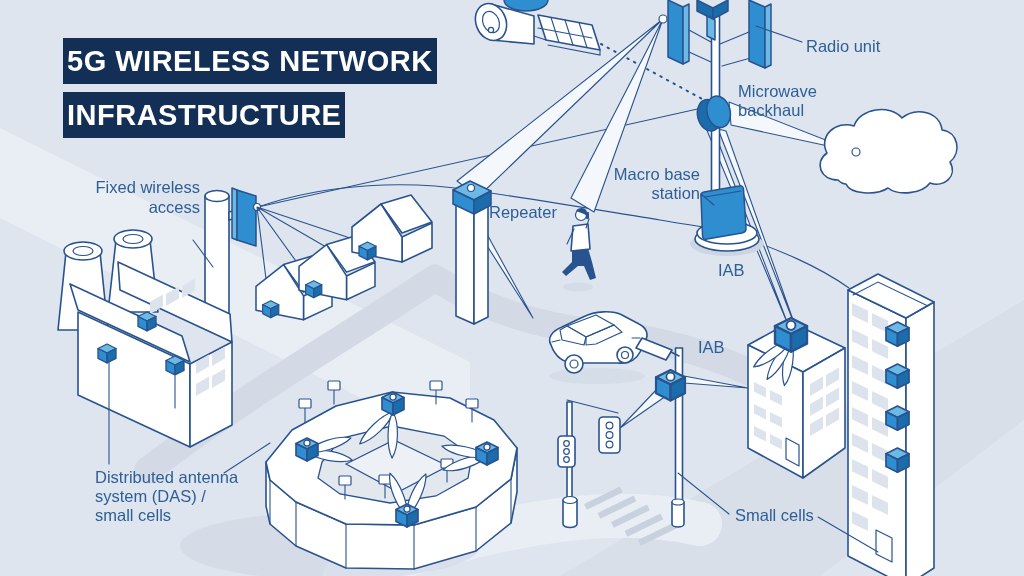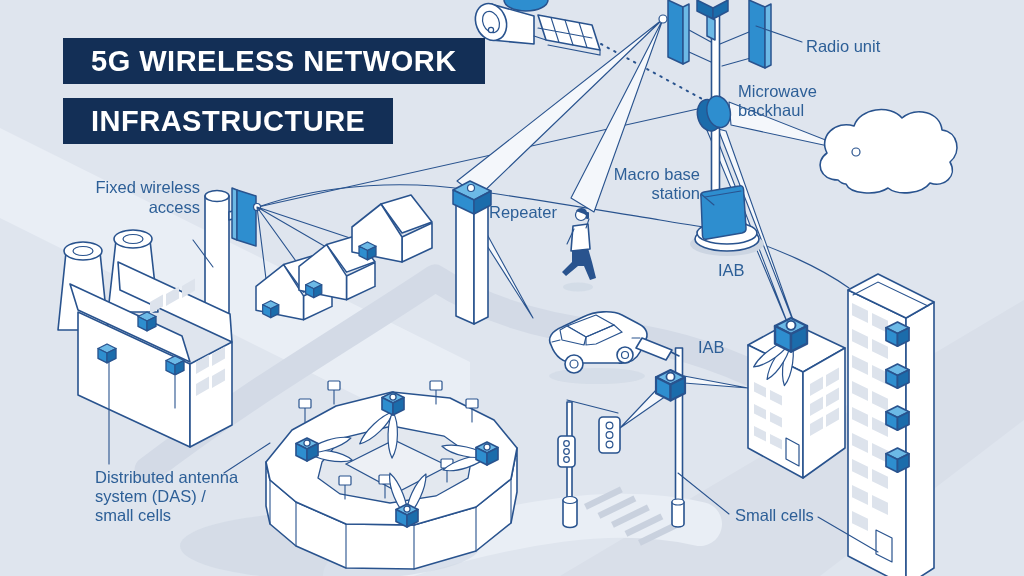--- a/index.html
+++ b/index.html
@@ -27,22 +27,22 @@
   .roadl{fill:none;stroke:var(--c-road-light);stroke-width:44;stroke-linecap:round;stroke-linejoin:round;}
   .shade{fill:var(--c-shadow);stroke:none;}
   .stripe{fill:#c9d1de;stroke:none;}
   .navy{fill:var(--c-ink);stroke:none;}
   .lbl{font-size:16.5px;fill:var(--c-text);}
   .lbl.r{text-anchor:end;}
   
   #title{position:absolute;left:63px;top:38px;}
   #title .bar{display:table;background:var(--c-title-bg);color:var(--c-title-text);
     font-weight:bold;font-size:29px;letter-spacing:.5px;line-height:46px;height:46px;
-    padding:0 28px;white-space:nowrap;}
-  #title .bar+.bar{margin-top:14px;}
+    padding:0 4px;white-space:nowrap;}
+  #title .bar+.bar{margin-top:8px;}
 </style>
 </head>
 <body>
 
 <div id="stage">
 <svg id="art" viewBox="0 0 1024 576">
   <defs>
     <g id="cube">
       <path class="bluL" d="M0,5 L10,0 L20,5 L10,10 Z"></path>
       <path class="bluF" d="M0,5 L0,16 L10,21 L10,10 Z"></path>

